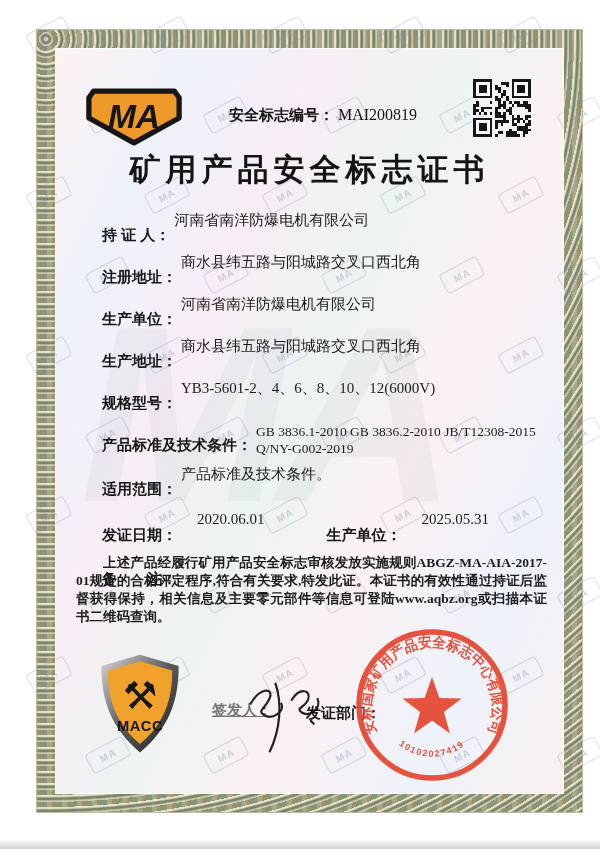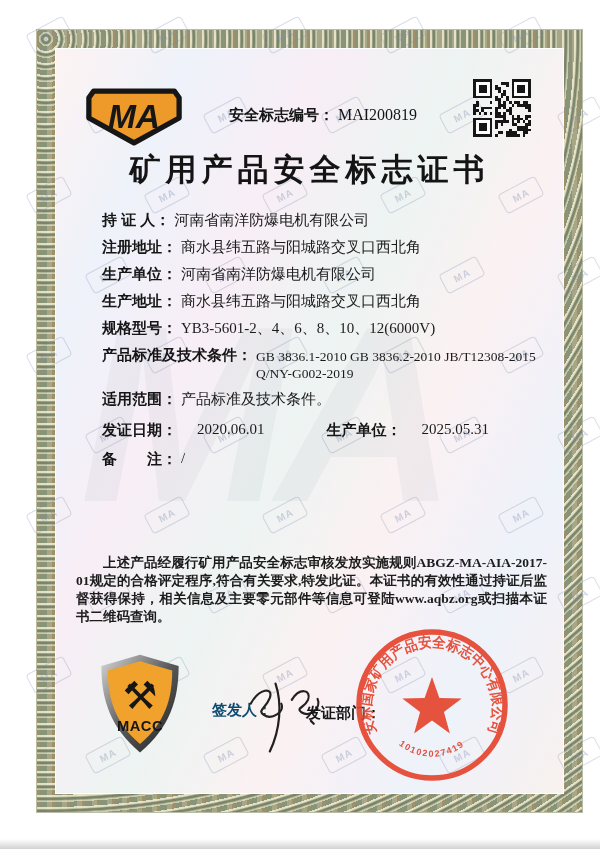--- a/index.html
+++ b/index.html
@@ -62,38 +62,39 @@
     letter-spacing:5px; color:#141414;
   }
   .body-block{
     position:absolute; left:0; right:0; top:162px; padding:0 8px 0 46px;
     box-sizing:border-box;
   }
   .f-row{display:flex; align-items:flex-start; margin-bottom:8px; line-height:20px;}
   .f-label{
     flex:0 0 auto; font:700 15px "Liberation Sans",sans-serif; color:#151515;
     white-space:nowrap;
+    margin-top:15px;
   }
   .f-value{
     font:400 15px "Liberation Serif",serif; color:#1b1b1b; margin-left:4px;
   }
   .f-value.latin{font-size:15px;}
   .f-value.small{font-size:13.5px; line-height:17px; margin-top:2px;}
   .dates-row{display:flex; margin-top:12px; margin-bottom:10px; line-height:20px;}
   .date-val{font:400 15px "Liberation Serif",serif; color:#1b1b1b; margin-left:20px;}
   .date-gap{margin-left:62px;}
   .remark-row{display:flex; line-height:20px; margin-bottom:0;}
   .statement{
     position:absolute; left:20px; right:16px; top:505px;
     font-family:"Liberation Serif",serif; font-weight:600; font-size:13.5px;
     line-height:18px; color:#1c1c1c; text-align:justify; text-indent:2em;
   }
   
   .macc{position:absolute; left:38px; top:600px; width:92px; height:112px;}
-  .signer{position:absolute; left:156px; top:652px; font:700 15px "Liberation Sans",sans-serif; color:#0c4a6e;}
+  .signer{position:absolute; left:156px; top:652px; font:700 15px "Liberation Sans",sans-serif; color:#737373;text-decoration:underline;}
   .signature{position:absolute; left:188px; top:628px; width:86px; height:82px;}
   .dept{position:absolute; left:250px; top:655px; font:700 15px "Liberation Sans",sans-serif; color:#151515;}
   .seal{position:absolute; left:296px; top:576px; width:160px; height:160px; opacity:.92;}
   .bottom-shadow{
     position:absolute; left:0; right:0; bottom:0; height:10px; z-index:5;
     background:linear-gradient(180deg, rgba(0,0,0,0) 0%, rgba(0,0,0,.18) 100%);
   }
 </style>
 </head>
 <body>

